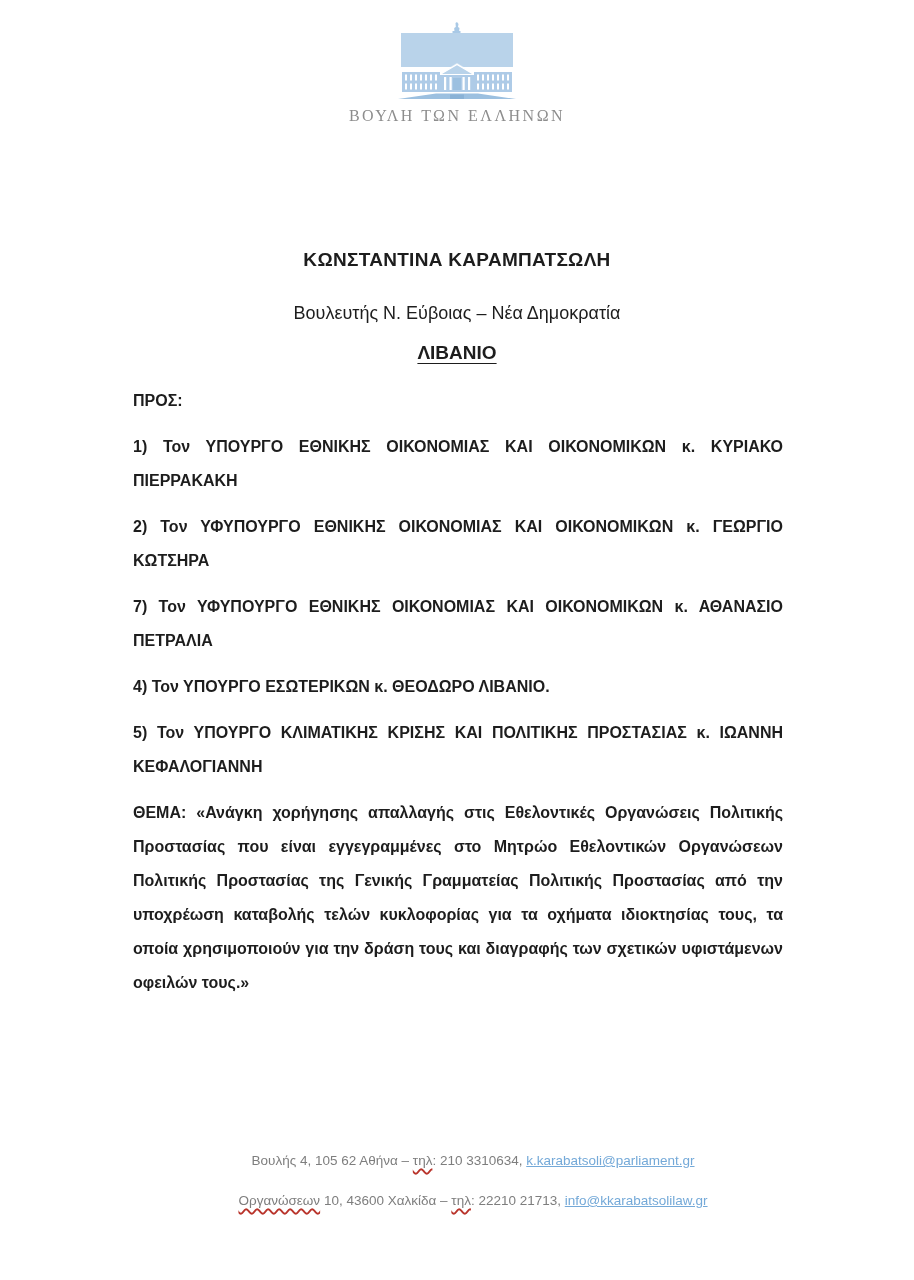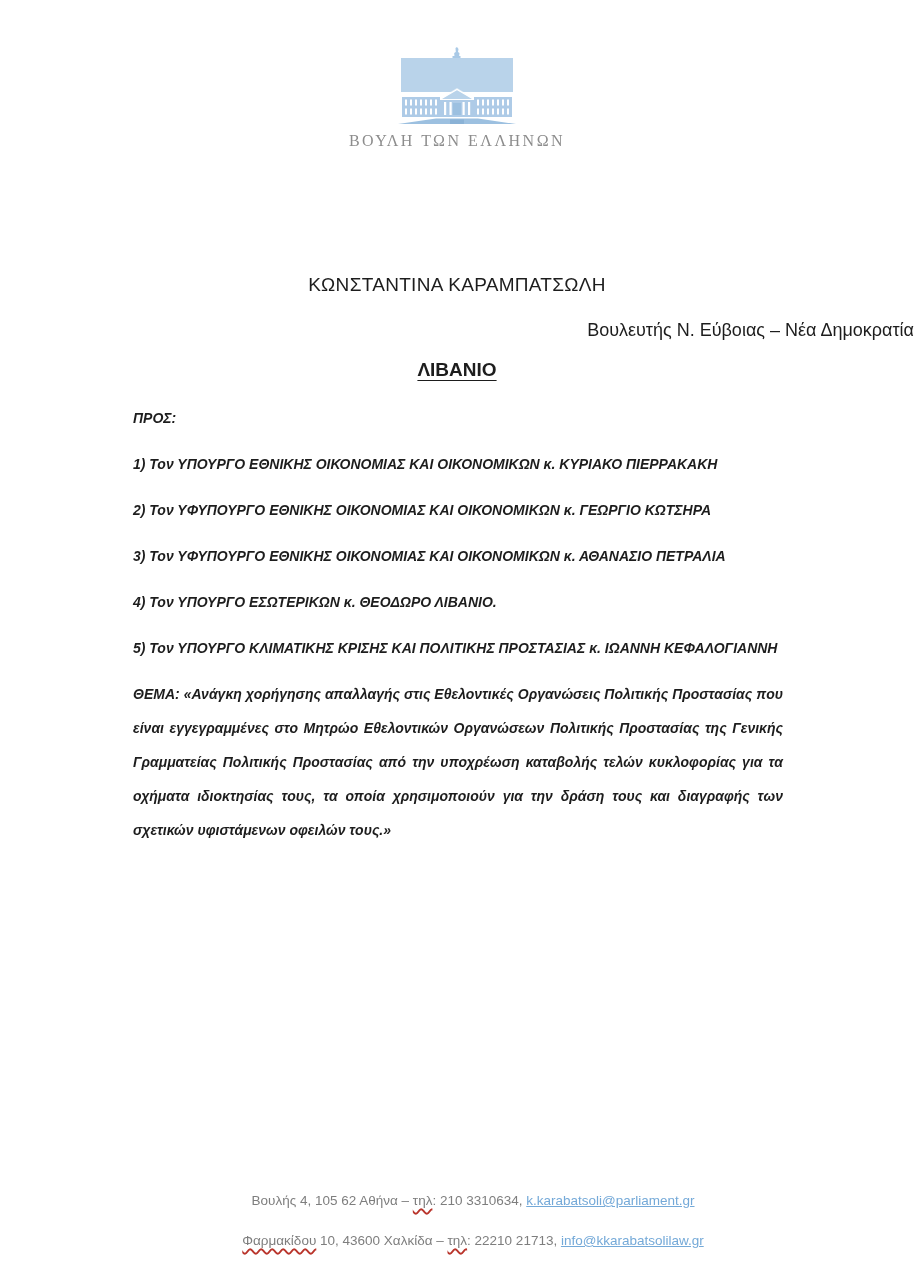--- a/index.html
+++ b/index.html
@@ -3,37 +3,37 @@
 <meta charset="utf-8">
 <style>
   html,body{margin:0;padding:0;}
   body{
     width:914px;height:1280px;background:#ffffff;overflow:hidden;position:relative;
     font-family:"Liberation Sans","DejaVu Sans",sans-serif;color:#1d1d1d;
   }
   .page{position:relative;width:914px;height:1280px;background:#ffffff;}
 
   
-  .logo-section{padding-top:7px;text-align:center;margin-top:40px;}
+  .logo-section{padding-top:22px;text-align:center;}
   .logo-building{display:block;margin:0 auto;}
   .logo-caption{
     margin-top:5px;font-family:"Liberation Serif","DejaVu Serif",serif;
     font-size:16px;letter-spacing:2.5px;color:#8d8d8d;
   }
 
   
-  .lh-name{margin-top:124px;text-align:center;font-size:19px;font-weight:normal;letter-spacing:.3px;}
-  .lh-role{margin-top:24px;text-align:right;font-size:18px;}
+  .lh-name{margin-top:124px;text-align:center;font-size:19px;font-weight:bold;letter-spacing:.3px;}
+  .lh-role{margin-top:32px;text-align:center;font-size:18px;}
   .dateline{margin:26px 132px 0 132px;text-align:right;font-size:18px;}
 
   
   .doc-title-wrap{margin-top:18px;text-align:center;}
   .doc-title{font-size:19px;font-weight:bold;text-decoration:underline;text-underline-offset:4px;}
   .content{margin:20px 131px 0 133px;}
-  .content p{margin:0 0 12px 0;font-size:14px;line-height:34px;text-align:justify;font-style:italic;}
+  .content p{margin:0 0 12px 0;font-size:16px;line-height:34px;text-align:justify;}
   .content p.bold{font-weight:bold;}
   .content p:last-child{margin-bottom:0;}
 
   
   .footer{position:absolute;left:0;top:1150px;width:914px;text-align:center;color:#7e7e7e;font-size:13.5px;padding-left:16px;}
   .footer p{margin:0 0 18px 0;line-height:22px;}
   .sp{
     text-decoration-line:underline;text-decoration-style:wavy;
     text-decoration-color:#b9342b;text-decoration-thickness:1.5px;
     text-underline-offset:3px;text-decoration-skip-ink:none;
@@ -115,24 +115,24 @@
   <div class="lh-role">Βουλευτής Ν. Εύβοιας – Νέα Δημοκρατία</div>
 
   <div class="doc-title-wrap">
     <span class="doc-title">ΛΙΒΑΝΙΟ</span>
   </div>
 
   <div class="content">
     <p class="bold">ΠΡΟΣ:</p>
     <p class="bold">1) Τον ΥΠΟΥΡΓΟ ΕΘΝΙΚΗΣ ΟΙΚΟΝΟΜΙΑΣ ΚΑΙ ΟΙΚΟΝΟΜΙΚΩΝ κ. ΚΥΡΙΑΚΟ ΠΙΕΡΡΑΚΑΚΗ</p>
     <p class="bold">2) Τον ΥΦΥΠΟΥΡΓΟ ΕΘΝΙΚΗΣ ΟΙΚΟΝΟΜΙΑΣ ΚΑΙ ΟΙΚΟΝΟΜΙΚΩΝ κ. ΓΕΩΡΓΙΟ ΚΩΤΣΗΡΑ</p>
-    <p class="bold">3) Τον ΥΦΥΠΟΥΡΓΟ ΕΘΝΙΚΗΣ ΟΙΚΟΝΟΜΙΑΣ ΚΑΙ ΟΙΚΟΝΟΜΙΚΩΝ κ. ΑΘΑΝΑΣΙΟ ΠΕΤΡΑΛΙΑ</p>
+    <p class="bold">7) Τον ΥΦΥΠΟΥΡΓΟ ΕΘΝΙΚΗΣ ΟΙΚΟΝΟΜΙΑΣ ΚΑΙ ΟΙΚΟΝΟΜΙΚΩΝ κ. ΑΘΑΝΑΣΙΟ ΠΕΤΡΑΛΙΑ</p>
     <p class="bold">4) Τον ΥΠΟΥΡΓΟ ΕΣΩΤΕΡΙΚΩΝ κ. ΘΕΟΔΩΡΟ ΛΙΒΑΝΙΟ.</p>
     <p class="bold">5) Τον ΥΠΟΥΡΓΟ ΚΛΙΜΑΤΙΚΗΣ ΚΡΙΣΗΣ ΚΑΙ ΠΟΛΙΤΙΚΗΣ ΠΡΟΣΤΑΣΙΑΣ κ. ΙΩΑΝΝΗ ΚΕΦΑΛΟΓΙΑΝΝΗ</p>
     <p class="bold">ΘΕΜΑ: «Ανάγκη χορήγησης απαλλαγής στις Εθελοντικές Οργανώσεις Πολιτικής Προστασίας που είναι εγγεγραμμένες στο Μητρώο Εθελοντικών Οργανώσεων Πολιτικής Προστασίας της Γενικής Γραμματείας Πολιτικής Προστασίας από την υποχρέωση καταβολής τελών κυκλοφορίας για τα οχήματα ιδιοκτησίας τους, τα οποία χρησιμοποιούν για την δράση τους και διαγραφής των σχετικών υφιστάμενων οφειλών τους.»</p>
   </div>
 
   <div class="footer">
     <p><span>Βουλής 4, 105 62 Αθήνα – </span><span class="sp">τηλ</span><span>: 210 3310634, </span><span class="lnk">k.karabatsoli@parliament.gr</span></p>
-    <p><span class="sp">Φαρμακίδου</span><span> 10, 43600 Χαλκίδα – </span><span class="sp">τηλ</span><span>: 22210 21713, </span><span class="lnk">info@kkarabatsolilaw.gr</span></p>
+    <p><span class="sp">Οργανώσεων</span><span> 10, 43600 Χαλκίδα – </span><span class="sp">τηλ</span><span>: 22210 21713, </span><span class="lnk">info@kkarabatsolilaw.gr</span></p>
   </div>
 
 </div>
 
 </body></html>

